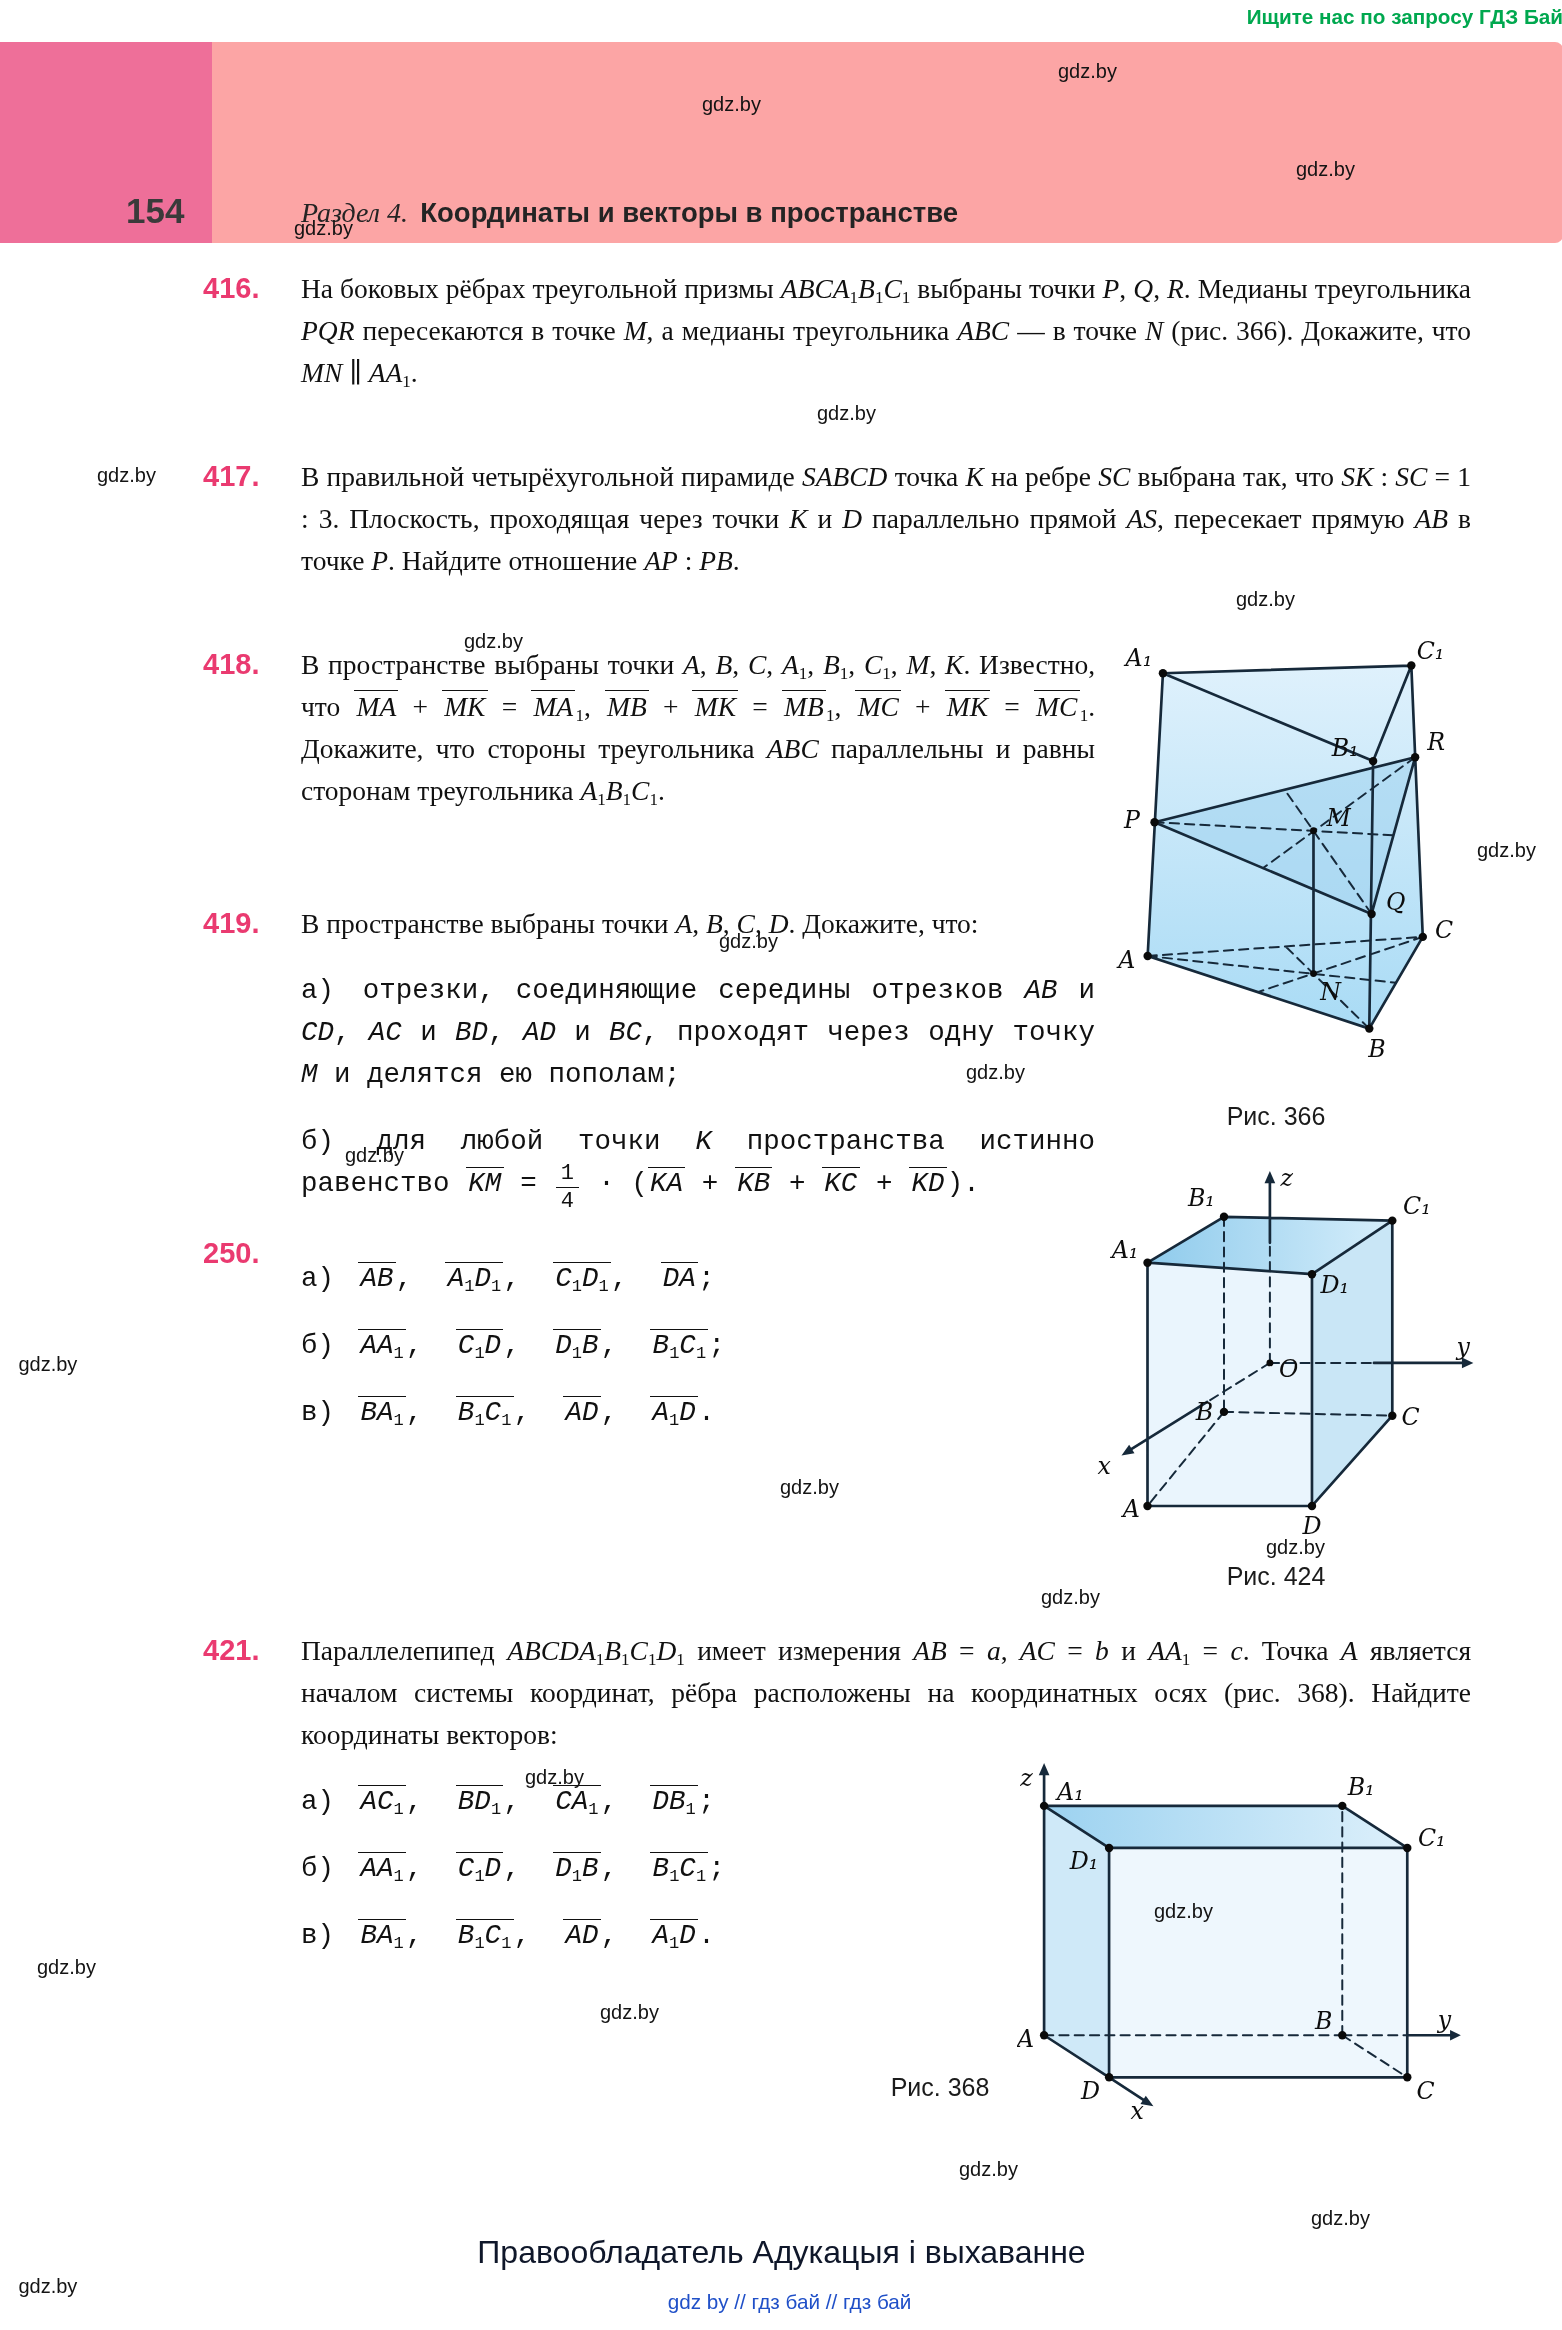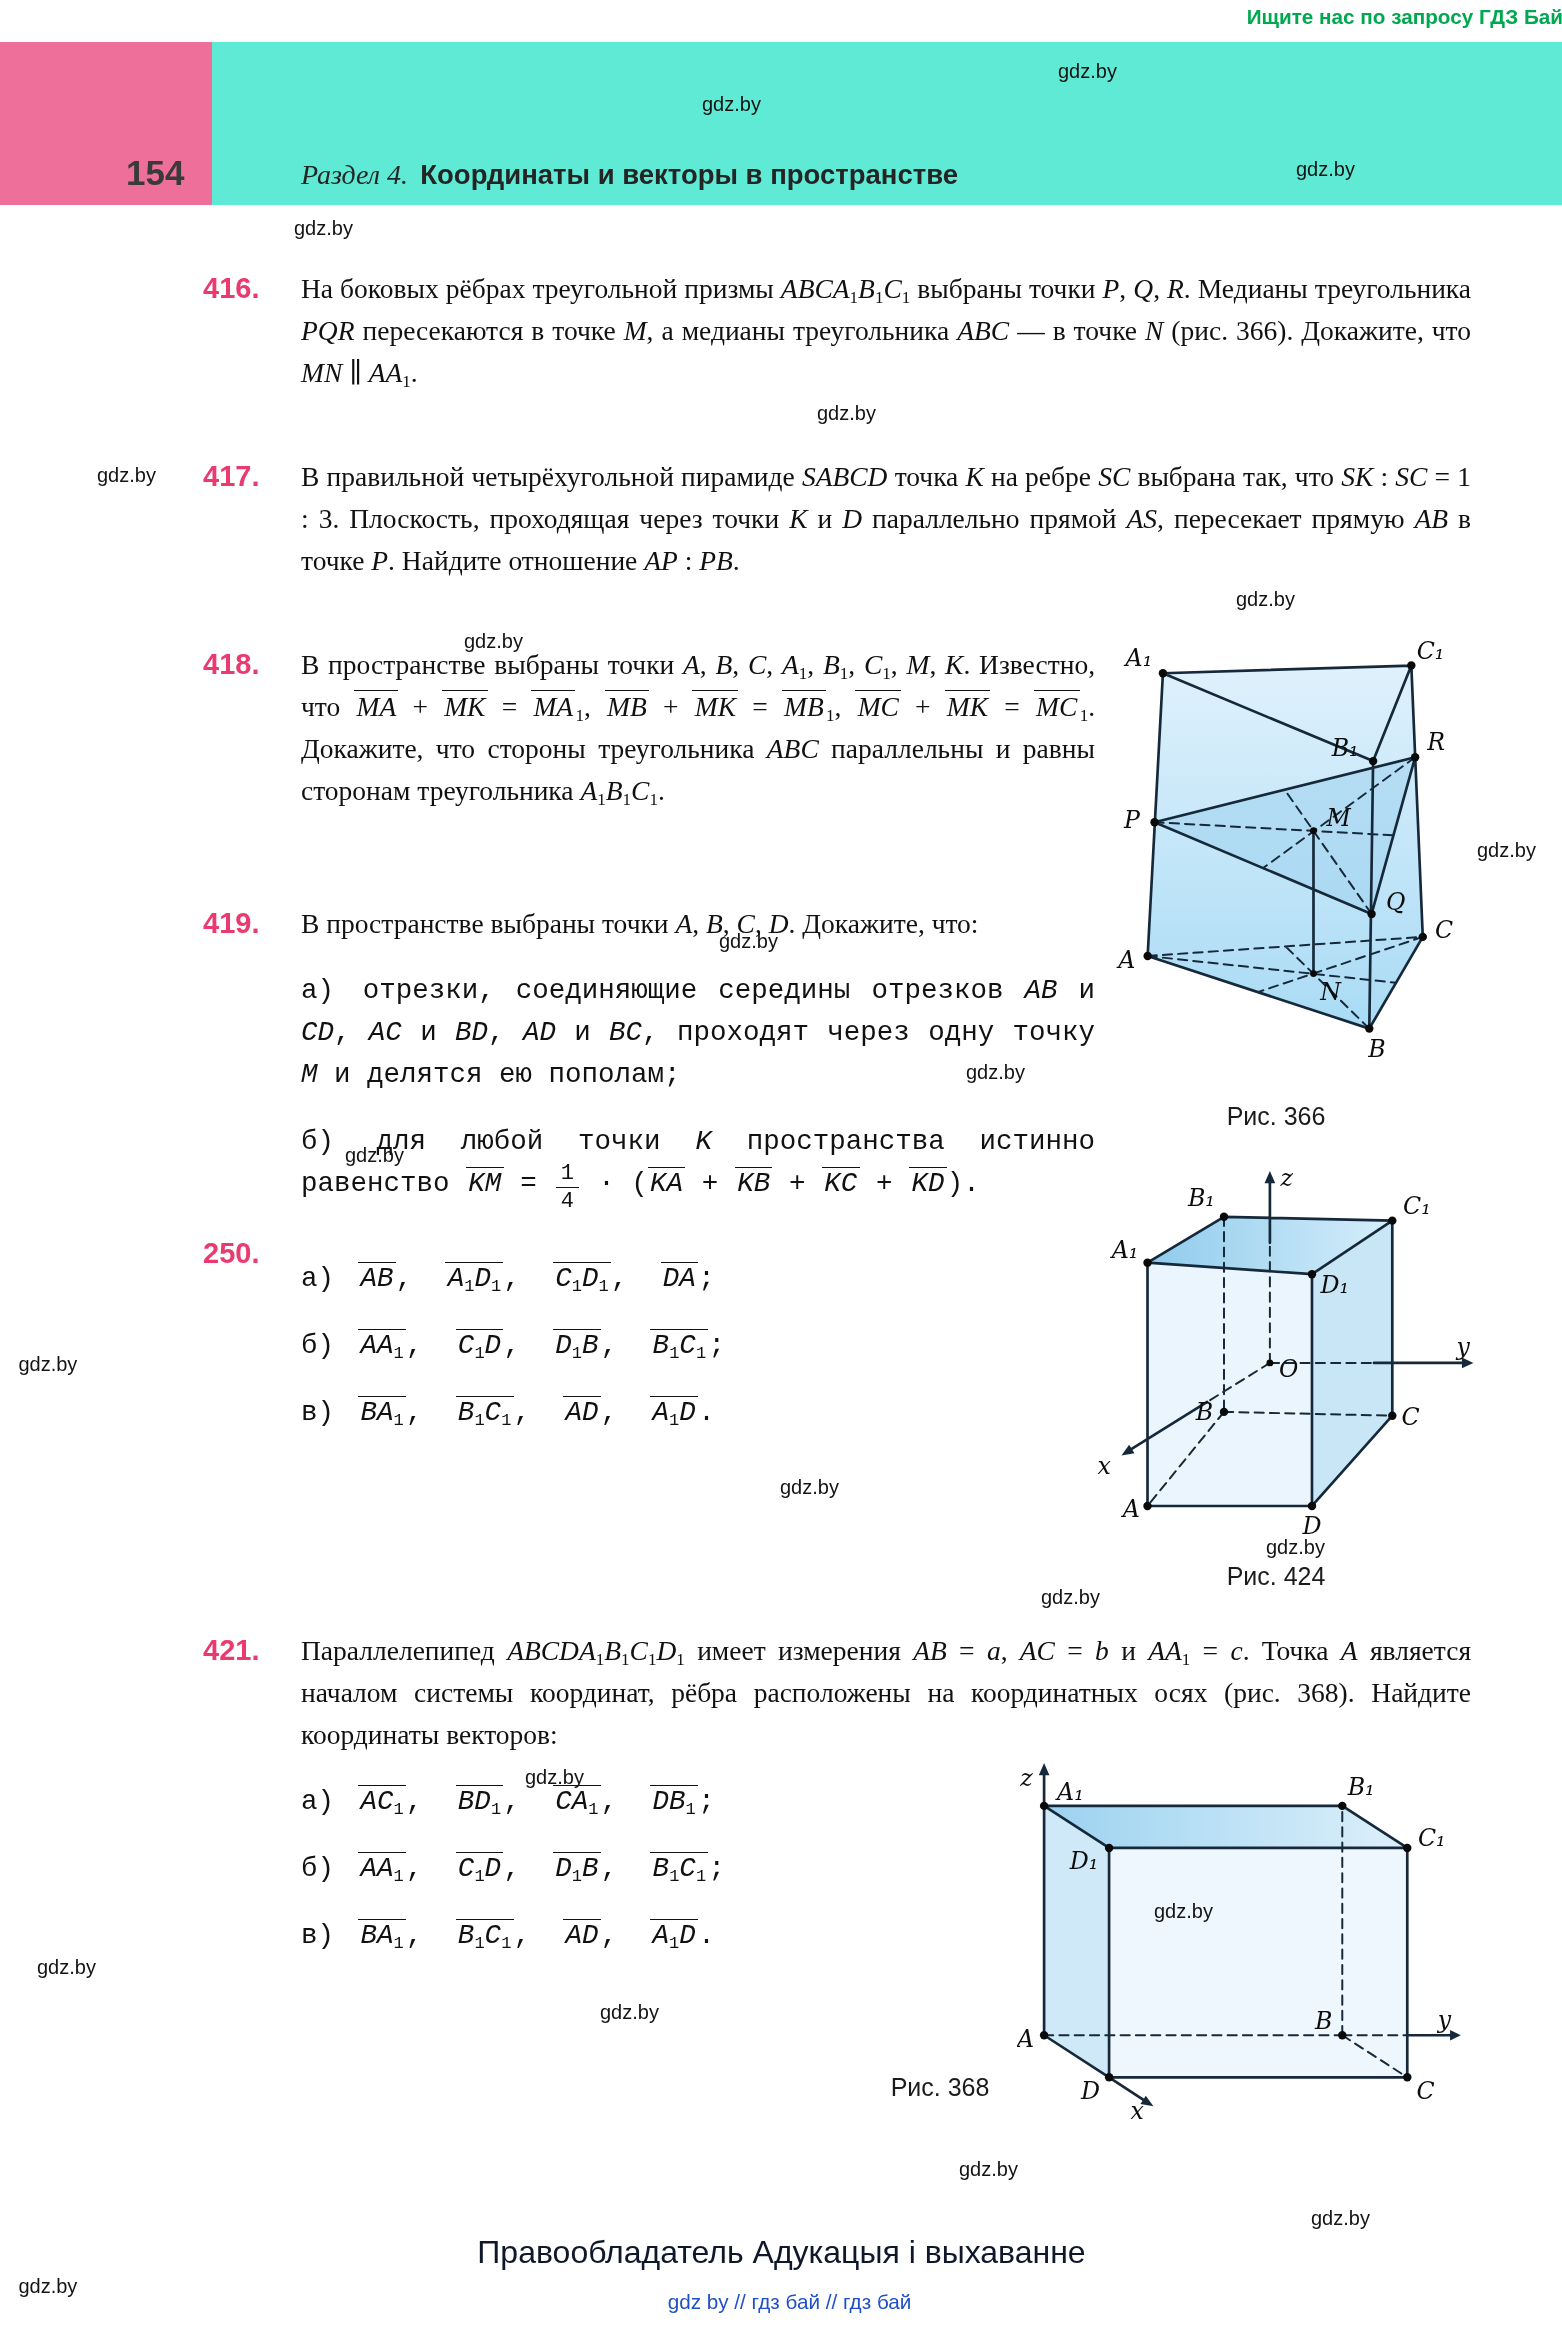--- a/index.html
+++ b/index.html
@@ -1,20 +1,20 @@
 <!DOCTYPE html>
 <html style="font-size:12.2px"><head>
 <meta charset="utf-8">
 <style>
   html,body{margin:0;padding:0;background:#dcdcdc;}
   .page{position:relative;width:1563px;height:2330px;background:#ffffff;overflow:hidden;
         font-family:"Liberation Serif","DejaVu Serif",serif;color:#111;}
   .topline{position:absolute;top:4.6px;left:0;right:0;text-align:right;color:#00a84f;
            font:700 20.7px "Liberation Sans",sans-serif;}
-  .band{position:absolute;left:0;top:42px;width:100%;height:163px;background:#5eead4;}
+  .band{position:absolute;left:0;top:42px;width:100%;height:201px;background:#fca5a5;border-radius:8px;}
   .numbox{position:absolute;left:0;top:0;width:212px;height:100%;background:#ee6f99;
           display:flex;align-items:flex-end;justify-content:flex-end;
           padding:0 27.5px 12.2px 0;box-sizing:border-box;}
   .pagenum{font:600 35px "Liberation Sans",sans-serif;color:#3a3a3a;}
   .bandtitle{position:absolute;left:301px;bottom:13.8px;white-space:nowrap;}
   .section{font:italic 28px "Liberation Serif","DejaVu Serif",serif;color:#242424;}
   .chtitle{font:700 27.5px "Liberation Sans",sans-serif;color:#242424;margin-left:9.2px;}
   .problem{position:absolute;left:0;width:1563px;box-sizing:border-box;
            padding-left:301px;padding-right:92px;
            font-size:27.5px;line-height:42px;text-align:justify;}

